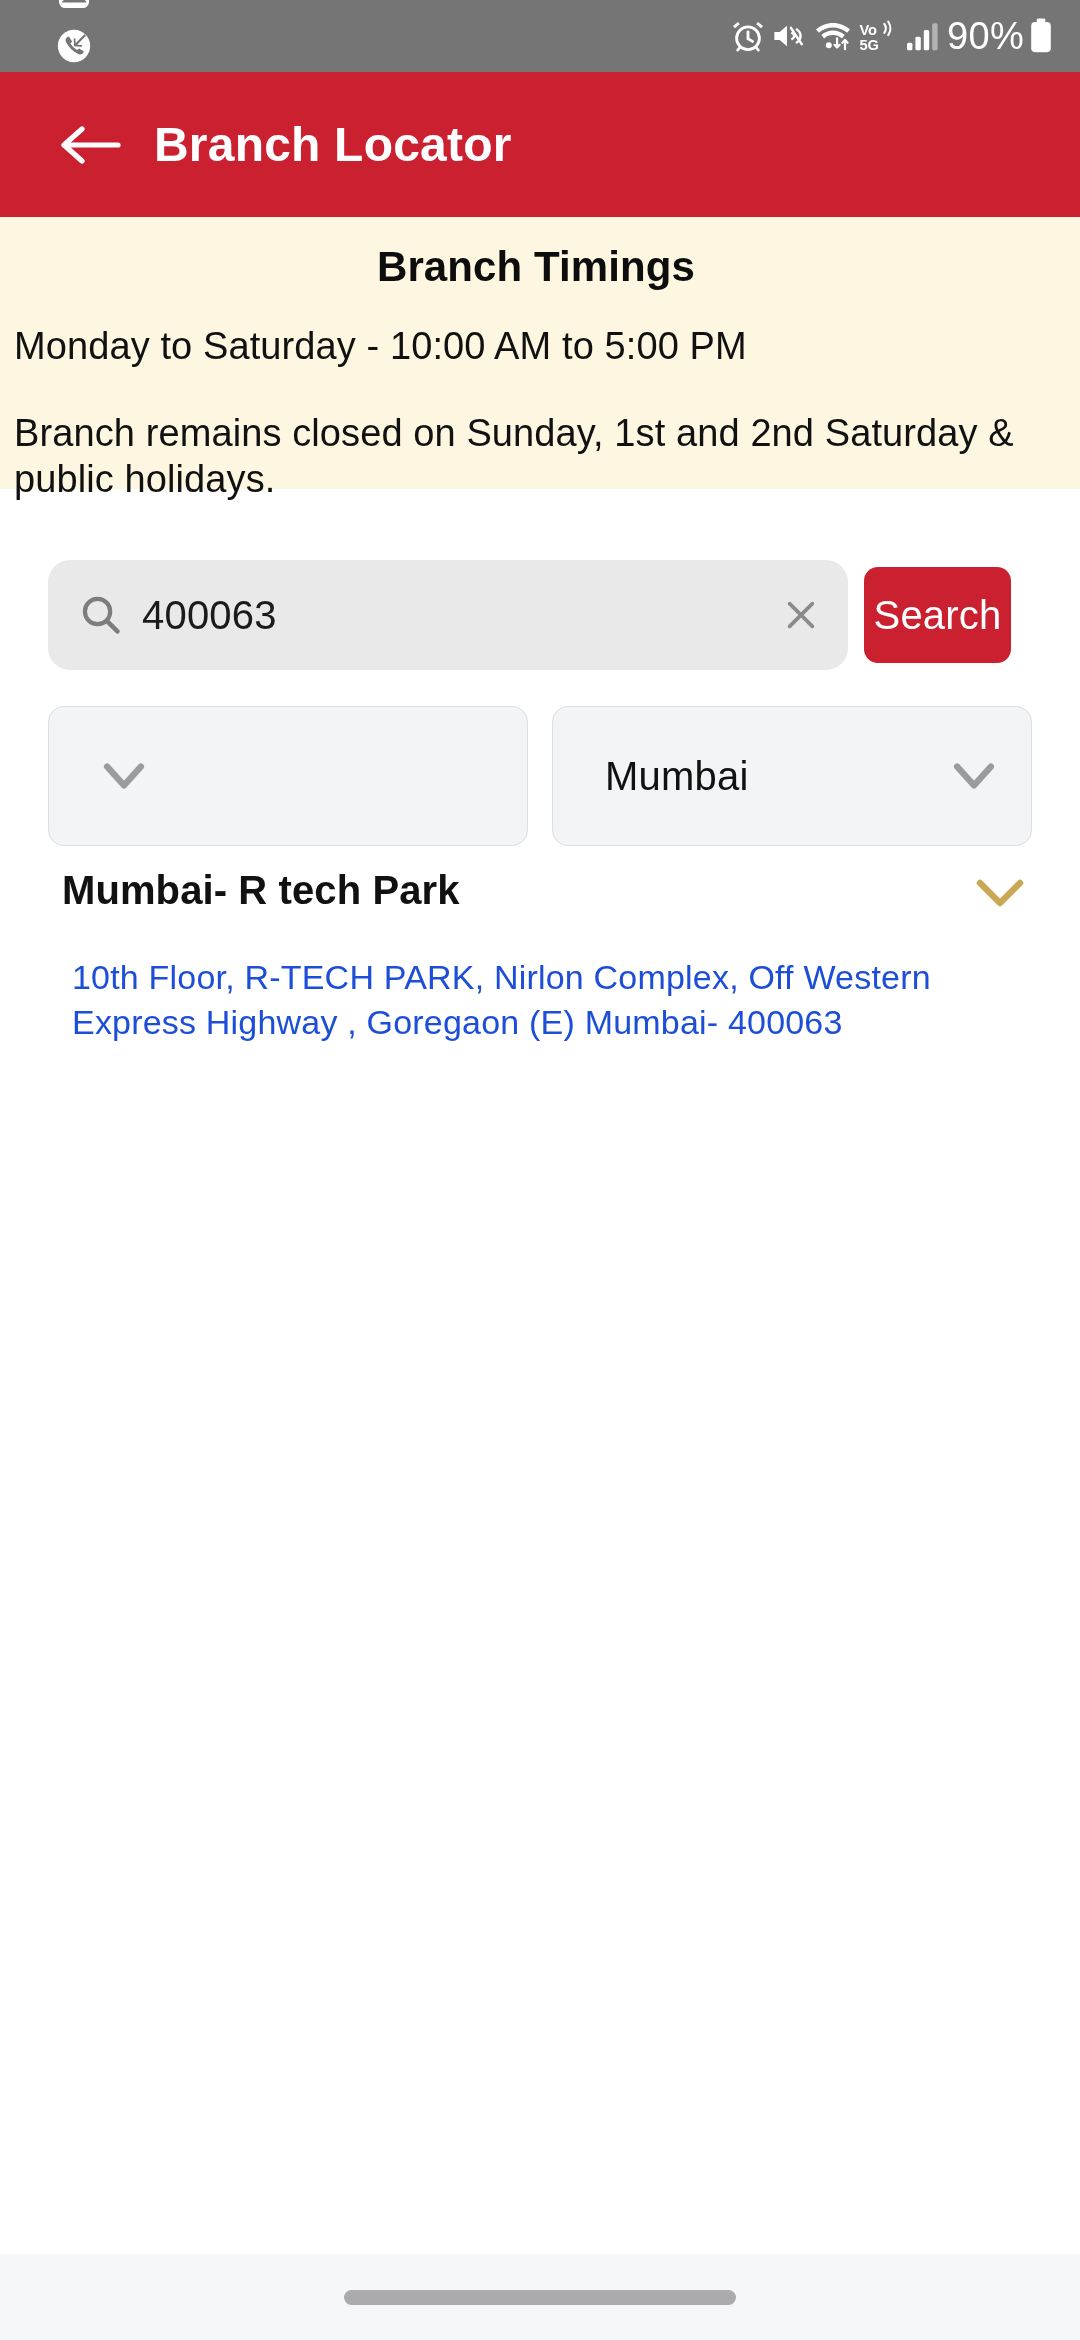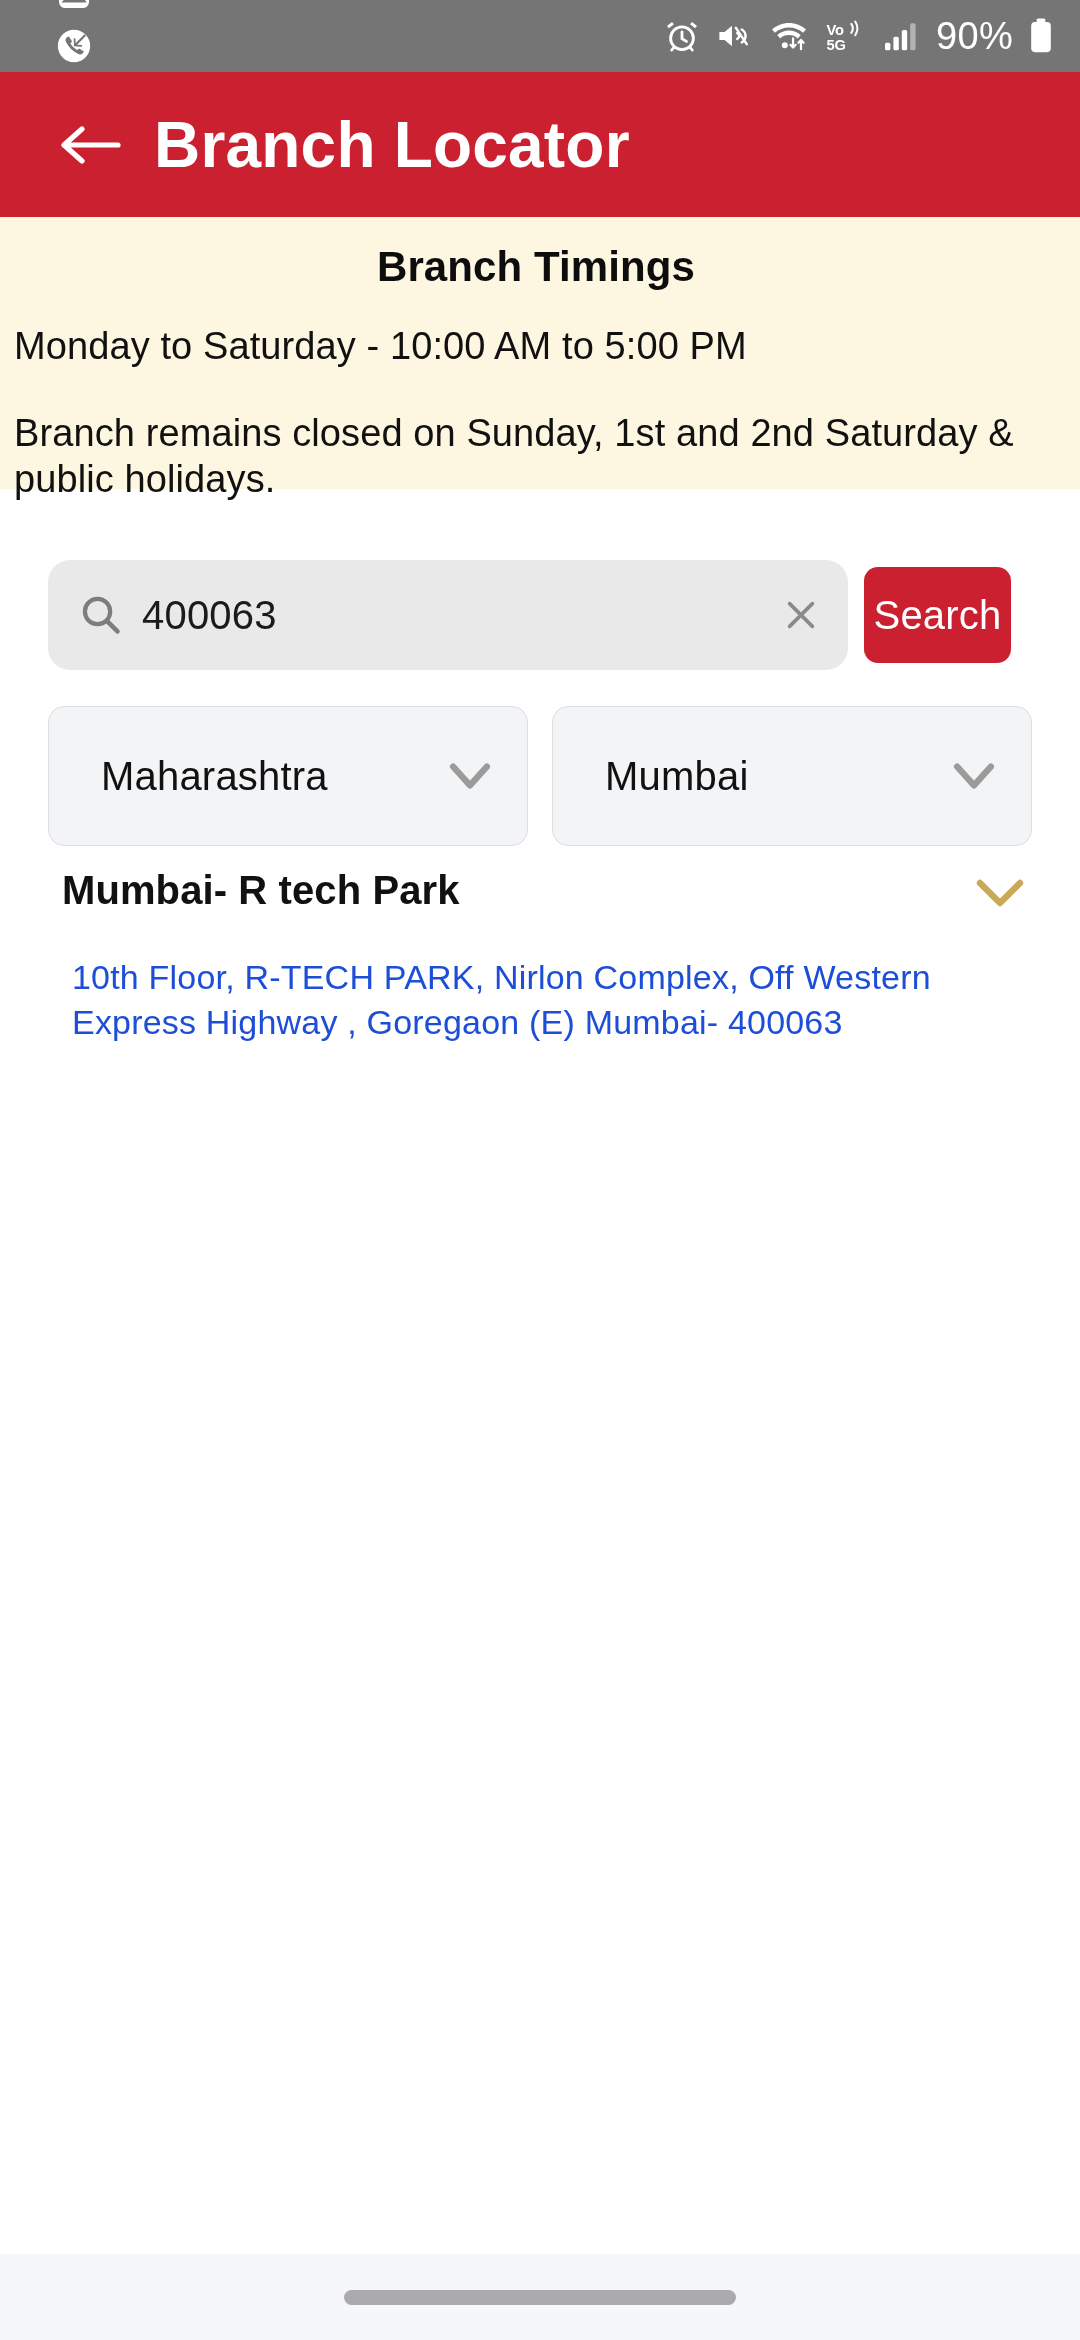--- a/index.html
+++ b/index.html
@@ -13,33 +13,33 @@
 
   
   .statusbar {
     position:absolute; top:0; left:0; width:1080px; height:72px;
     background:#757575; color:#ffffff;
     display:flex; align-items:center; justify-content:space-between;
     padding:0 26px 0 36px;
   }
   .sb-left { display:flex; align-items:center; gap:15px;flex-direction:column; }
   .sb-time { font-size:38px; font-weight:400; letter-spacing:.4px; line-height:1; }
-  .sb-right { display:flex; align-items:center; gap:15px; }
+  .sb-right { display:flex; align-items:center; gap:4px; }
   .sb-pct { font-size:38px; font-weight:400; letter-spacing:.3px; line-height:1; margin-left:3px; }
   .ic { display:inline-block; line-height:0; }
 
   
   .appbar {
     position:absolute; top:72px; left:0; width:1080px; height:145px;
     background:#CB2030;
     display:flex; align-items:center; padding-left:60px;
   }
   .back-arrow { width:62px; height:44px; flex:none; }
   .appbar-title {
-    color:#ffffff; font-size:64px; font-weight:bold;
+    color:#ffffff; font-size:48px; font-weight:bold;
     margin-left:32px; letter-spacing:.2px; white-space:nowrap;
   }
 
   
   .timings {
     position:absolute; top:217px; left:0; width:1080px; height:272px;
     background:#FDF6E0; padding:18px 22px 0 14px;
   }
   .timings-title {
     text-align:center; font-size:42px; font-weight:bold; color:#0d0d0d;
@@ -237,21 +237,20 @@
         <svg width="42" height="42" viewBox="0 0 24 24">
             <path d="M5.5 5.5l13 13M18.5 5.5l-13 13" stroke="#8a8a8a" stroke-width="2.1" stroke-linecap="round"></path>
           </svg>
       </span>
     </div>
     <button class="search-button">Search</button>
   </div>
 
   <div class="dropdown-row">
     <div class="dropdown dd-state">
-      <span class="dd-label">Maharashtra</span>
       <span class="dd-chev">
         <svg width="46" height="30" viewBox="0 0 24 16">
             <path d="M3 3l9 10 9-10" fill="none" stroke="#9b9b9b" stroke-width="3.4" stroke-linecap="round" stroke-linejoin="round"></path>
           </svg>
       </span>
     </div>
     <div class="dropdown dd-city">
       <span class="dd-label">Mumbai</span>
       <span class="dd-chev">
         <svg width="46" height="30" viewBox="0 0 24 16">

